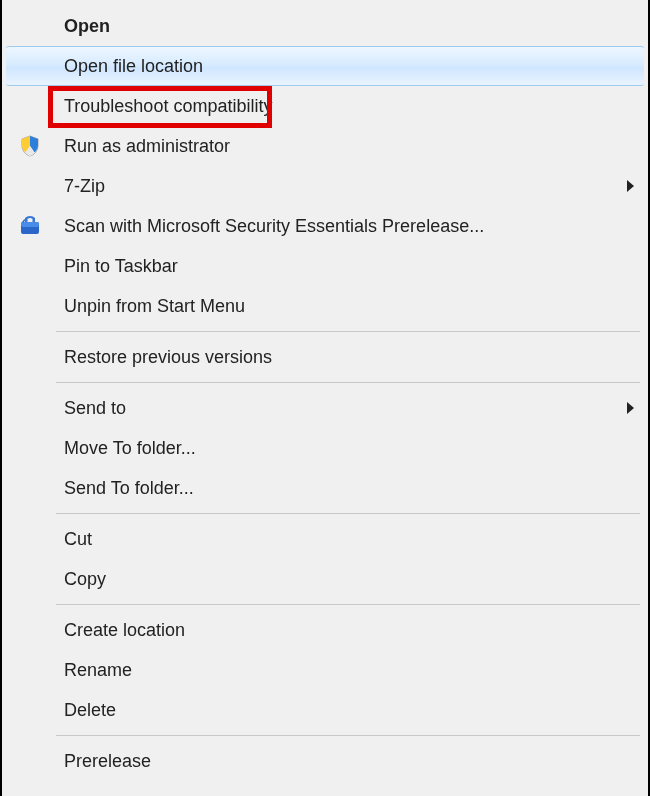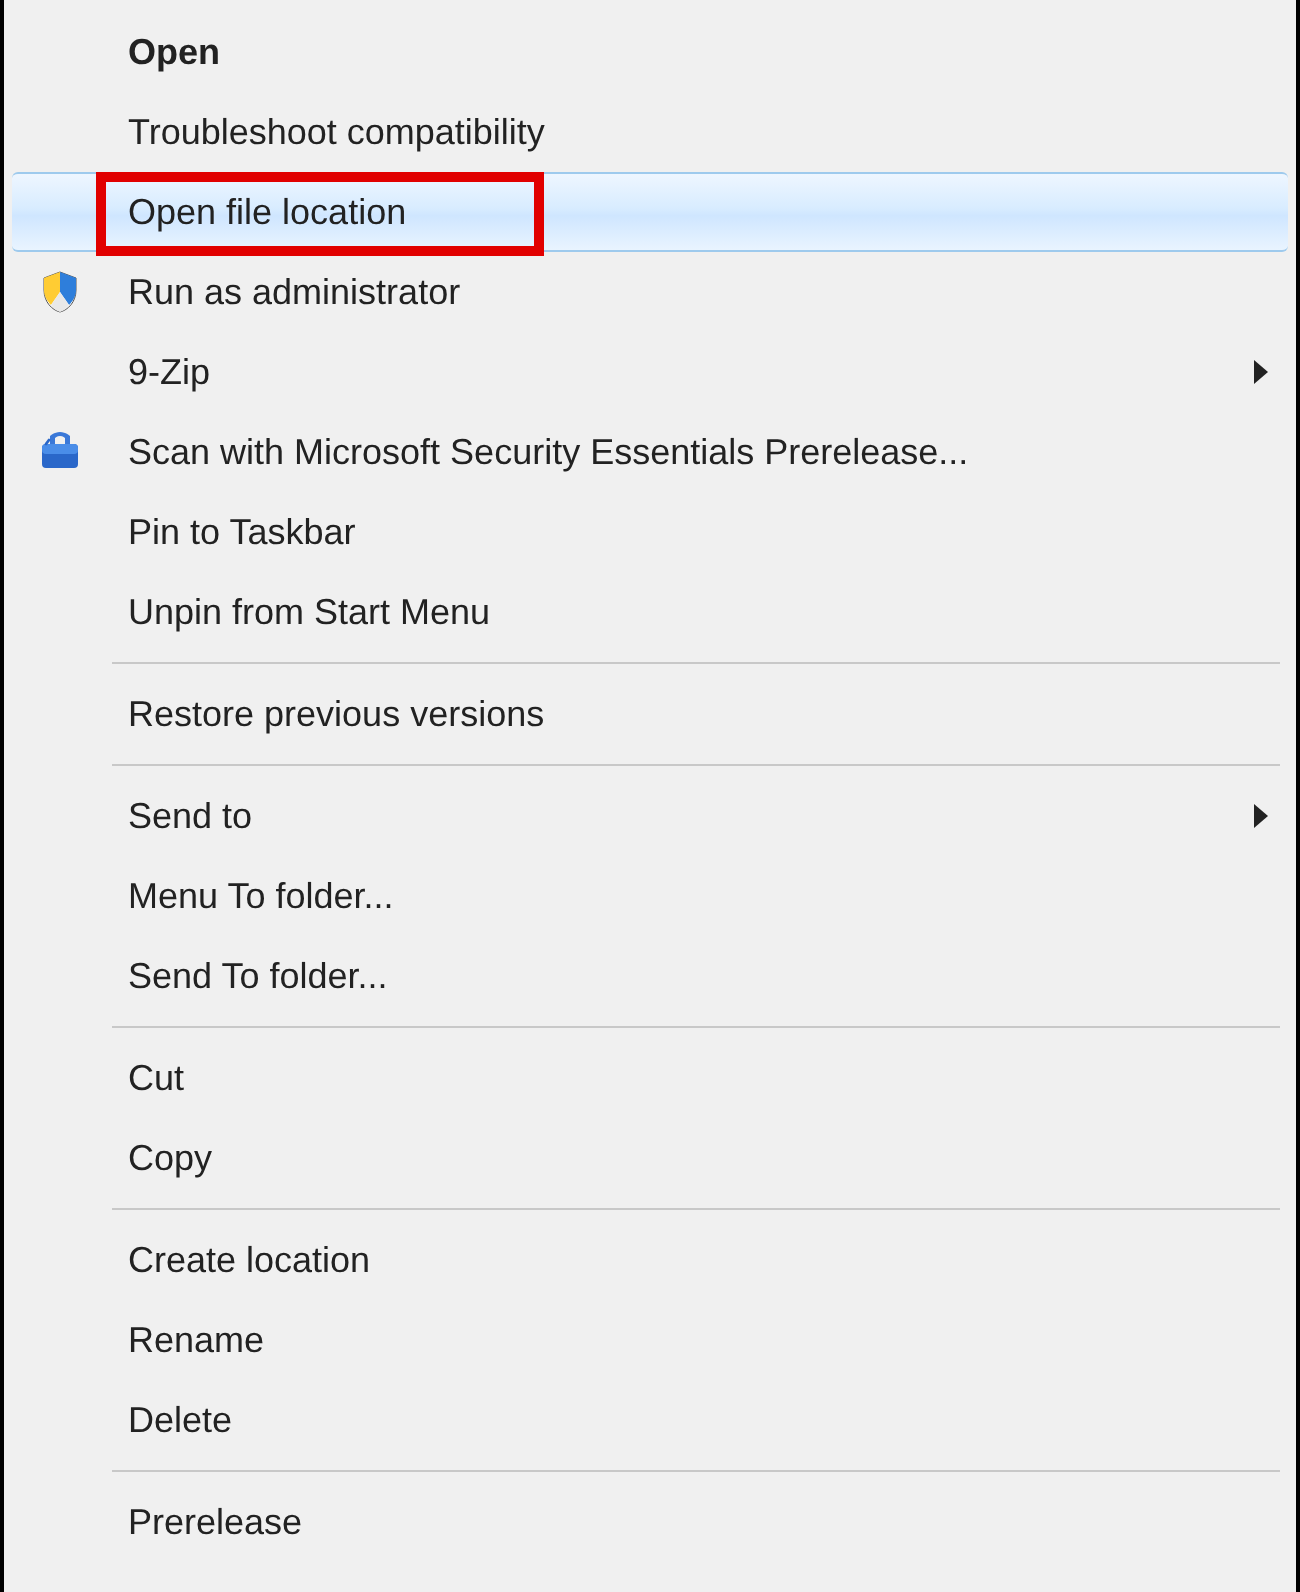--- a/index.html
+++ b/index.html
@@ -85,39 +85,39 @@
     .mse-svg { width: 24px; height: 24px; }
   </style>
 </head>
 <body>
 
 <div class="menu" style="position:relative;">
 
   <div class="menu-item bold">
     <span class="label">Open</span>
   </div>
+  <div class="menu-item hover">
+    <span class="label">Open file location</span>
+  </div>
   <div class="menu-item">
     <span class="label">Troubleshoot compatibility</span>
-  </div>
-  <div class="menu-item hover">
-    <span class="label">Open file location</span>
   </div>
   <div class="menu-item">
     <span class="icon-slot">
       <svg class="shield-svg" viewBox="0 0 24 24">
         <path d="M12 2 L20 5 V11 C20 17 16 21 12 22 C8 21 4 17 4 11 V5 Z" fill="#fff" stroke="#555" stroke-width="0.5"></path>
         <path d="M12 2 L20 5 V11 C20 14 18.5 16.5 16.5 18.5 L12 12 Z" fill="#2e7edb"></path>
         <path d="M12 2 L4 5 V11 C4 14 5.5 16.5 7.5 18.5 L12 12 Z" fill="#ffcc33"></path>
         <path d="M12 12 L16.5 18.5 C15 20.5 13.5 21.5 12 22 C10.5 21.5 9 20.5 7.5 18.5 Z" fill="#e8e8e8"></path>
       </svg>
     </span>
     <span class="label">Run as administrator</span>
   </div>
   <div class="menu-item">
-    <span class="label">9-Zip</span>
+    <span class="label">7-Zip</span>
     <span class="submenu-arrow"></span>
   </div>
   <div class="menu-item">
     <span class="icon-slot">
       <svg class="mse-svg" viewBox="0 0 24 24">
         <rect x="3" y="8" width="18" height="12" rx="2" fill="#2a67c9"></rect>
         <rect x="3" y="8" width="18" height="5" rx="2" fill="#4a8de8"></rect>
         <path d="M7 8 L7 4 C7 4 9 2 12 2 C15 2 17 4 17 4 L17 8 Z" fill="#3a78d8"></path>
         <path d="M9.5 8 L9.5 5 C9.5 5 10.5 4 12 4 C13.5 4 14.5 5 14.5 5 L14.5 8 Z" fill="#f0f0f0"></path>
         <path d="M5 8 L6.5 6" stroke="#2a67c9" stroke-width="1.4" stroke-linecap="round"></path>
@@ -134,21 +134,21 @@
   <div class="separator"></div>
   <div class="menu-item">
     <span class="label">Restore previous versions</span>
   </div>
   <div class="separator"></div>
   <div class="menu-item">
     <span class="label">Send to</span>
     <span class="submenu-arrow"></span>
   </div>
   <div class="menu-item">
-    <span class="label">Menu To folder...</span>
+    <span class="label">Move To folder...</span>
   </div>
   <div class="menu-item">
     <span class="label">Send To folder...</span>
   </div>
   <div class="separator"></div>
   <div class="menu-item">
     <span class="label">Cut</span>
   </div>
   <div class="menu-item">
     <span class="label">Copy</span>

